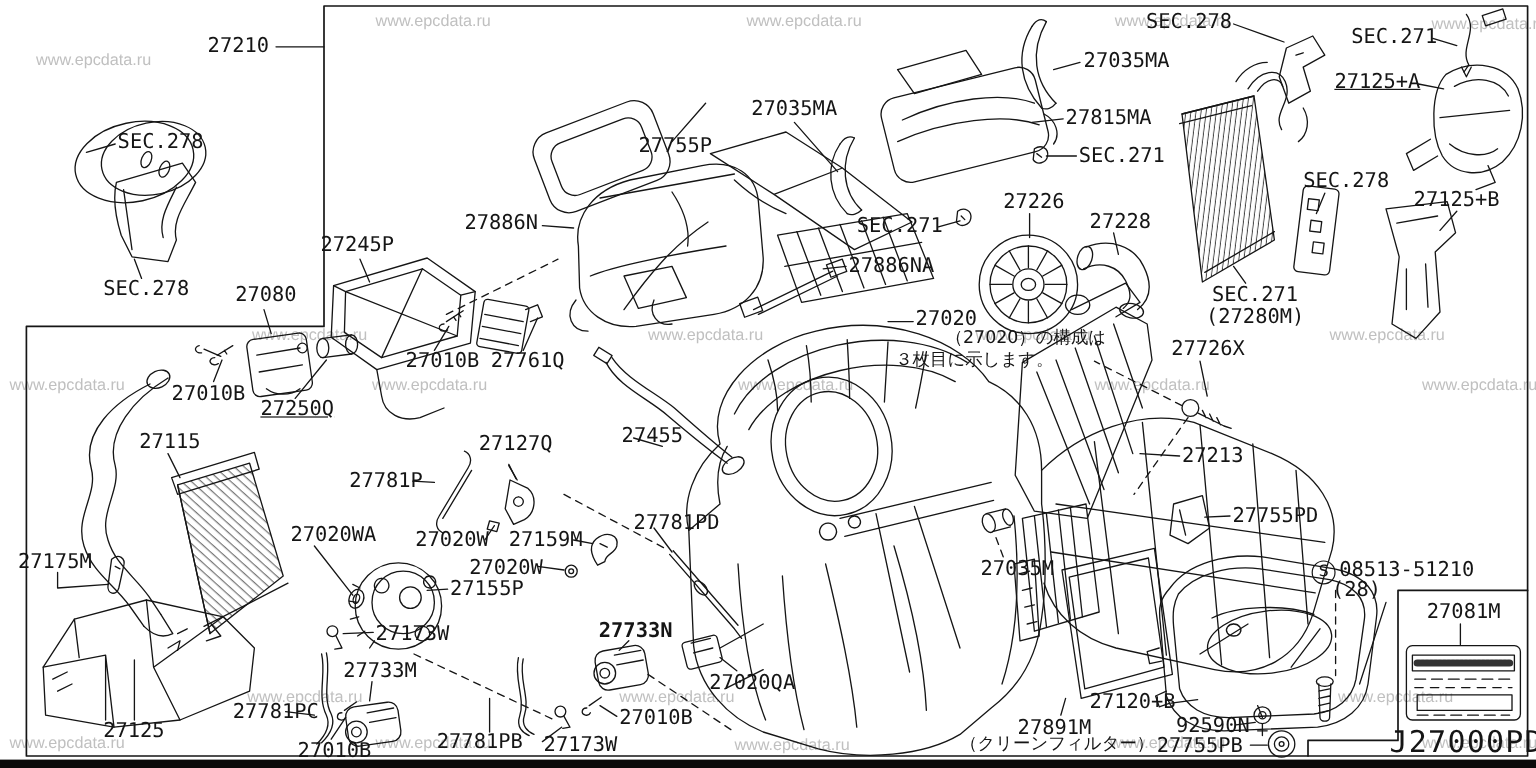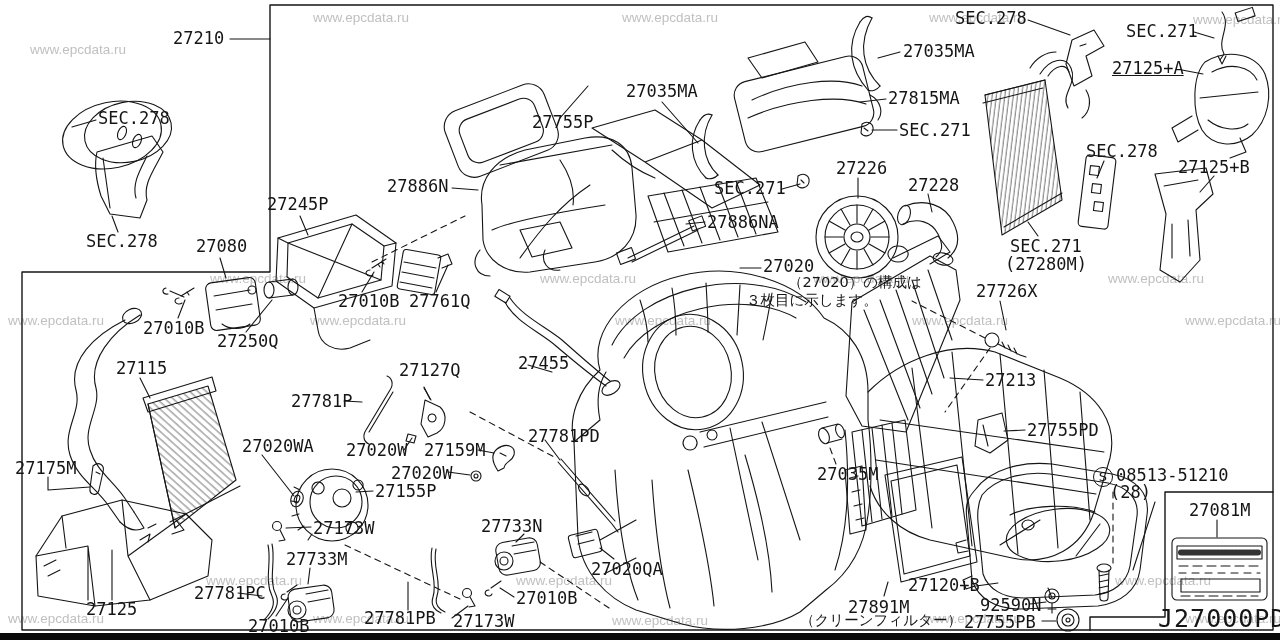--- a/index.html
+++ b/index.html
@@ -383,38 +383,38 @@
     <div class="lbl" style="left: 98px; top: 110px;">SEC.278</div>
     <div class="lbl" style="left: 86px; top: 233px;">SEC.278</div>
     <div class="lbl" style="left: 532px; top: 66px; margin-top: 48px;">27755P</div>
     <div class="lbl" style="left: 626px; top: 83px;">27035MA</div>
     <div class="lbl" style="left: 387px; top: 178px;">27886N</div>
     <div class="lbl" style="left: 267px; top: 196px;">27245P</div>
     <div class="lbl" style="left: 196px; top: 238px;">27080</div>
     <div class="lbl" style="left: 338px; top: 293px;">27010B</div>
     <div class="lbl" style="left: 409px; top: 293px; text-align: right;">27761Q</div>
     <div class="lbl" style="left: 143px; top: 320px;">27010B</div>
-    <div class="lbl" style="left: 217px; top: 333px;">27250Q</div>
+    <div class="lbl" style="left: 217px; top: 333px; text-decoration: underline;">27250Q</div>
     <div class="lbl" style="left: 116px; top: 360px;">27115</div>
     <div class="lbl" style="left: 15px; top: 460px;">27175M</div>
     <div class="lbl" style="left: 86px; top: 601px;">27125</div>
     <div class="lbl" style="left: 161px; top: 585px; margin-left: 33px;">27781PC</div>
     <div class="lbl" style="left: 248px; top: 618px;">27010B</div>
     <div class="lbl" style="left: 286px; top: 551px;">27733M</div>
     <div class="lbl" style="left: 313px; top: 520px;">27173W</div>
     <div class="lbl" style="left: 242px; top: 438px;">27020WA</div>
     <div class="lbl" style="left: 346px; top: 442px;">27020W</div>
     <div class="lbl" style="left: 391px; top: 465px;">27020W</div>
     <div class="lbl" style="left: 375px; top: 483px;">27155P</div>
     <div class="lbl" style="left: 424px; top: 442px;">27159M</div>
     <div class="lbl" style="left: 399px; top: 362px;">27127Q</div>
     <div class="lbl" style="left: 291px; top: 393px;">27781P</div>
     <div class="lbl" style="left: 486px; top: 355px; margin-left: 32px;">27455</div>
     <div class="lbl" style="left: 528px; top: 428px;">27781PD</div>
-    <div class="lbl" style="left: 481px; top: 518px;">27733N</div>
+    <div class="lbl" style="left: 499px; top: 518px; font-weight: bold;">27733N</div>
     <div class="lbl" style="left: 453px; top: 613px;">27173W</div>
     <div class="lbl" style="left: 364px; top: 610px;">27781PB</div>
     <div class="lbl" style="left: 516px; top: 590px;">27010B</div>
     <div class="lbl" style="left: 591px; top: 561px;">27020QA</div>
     <div class="lbl" style="left: 903px; top: 43px;">27035MA</div>
     <div class="lbl" style="left: 888px; top: 90px;">27815MA</div>
     <div class="lbl" style="left: 899px; top: 122px;">SEC.271</div>
     <div class="lbl" style="left: 955px; top: 10px;">SEC.278</div>
     <div class="lbl" style="left: 1126px; top: 23px;">SEC.271</div>
     <div class="lbl" style="left: 1112px; top: 60px; text-decoration: underline;">27125+A</div>

